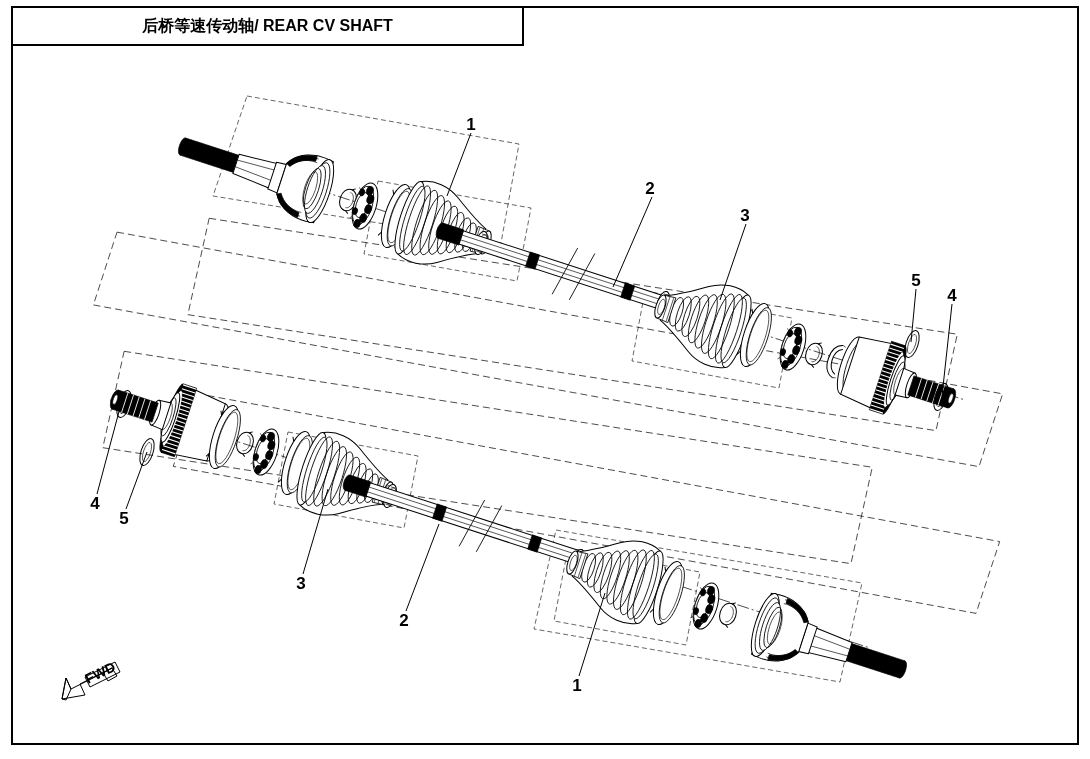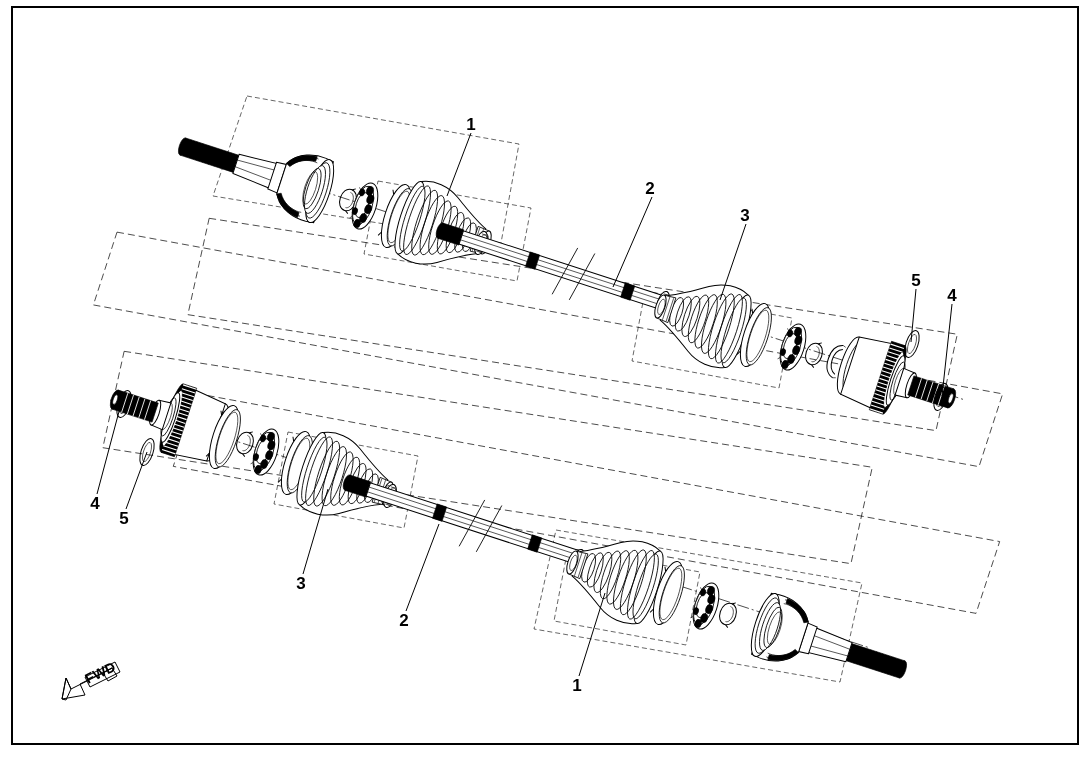--- a/index.html
+++ b/index.html
@@ -379,20 +379,23 @@
       <path class="ln" d="M 112,668 L 92,678 L 80,684 L 85,695 L 62,699 L 66,678 L 71,689 L 83,683 L 103,673 Z" fill="#fff"></path>
 
       <path class="ln" d="M 103,673 L 112,668 L 117,676 L 108,681 Z" fill="#fff"></path>
       <path class="ln" d="M 71,689 L 66,678 L 62,699 L 66,700 Z" fill="#000"></path>
 
       <path class="ln" d="M 85,677 L 115,662 L 120,672 L 90,687 Z" fill="#fff"></path>
       <text x="88" y="684" transform="rotate(-26 88 684)" font-family="Liberation Sans, sans-serif" font-size="14" font-weight="bold" fill="#000">FWD</text>
     </g>
   </svg>
 
+  <div id="title-box">
+    <span id="title-text">后桥等速传动轴/ REAR CV SHAFT</span>
+  </div>
 
   <div class="callout-label" style="left:471px; top:124px;">1</div>
   <div class="callout-label" style="left:650px; top:188px;">2</div>
   <div class="callout-label" style="left:745px; top:215px;">3</div>
   <div class="callout-label" style="left:916px; top:280px;">5</div>
   <div class="callout-label" style="left:952px; top:295px;">4</div>
   <div class="callout-label" style="left:95px;  top:503px;">4</div>
   <div class="callout-label" style="left:124px; top:518px;">5</div>
   <div class="callout-label" style="left:301px; top:583px;">3</div>
   <div class="callout-label" style="left:404px; top:620px;">2</div>

